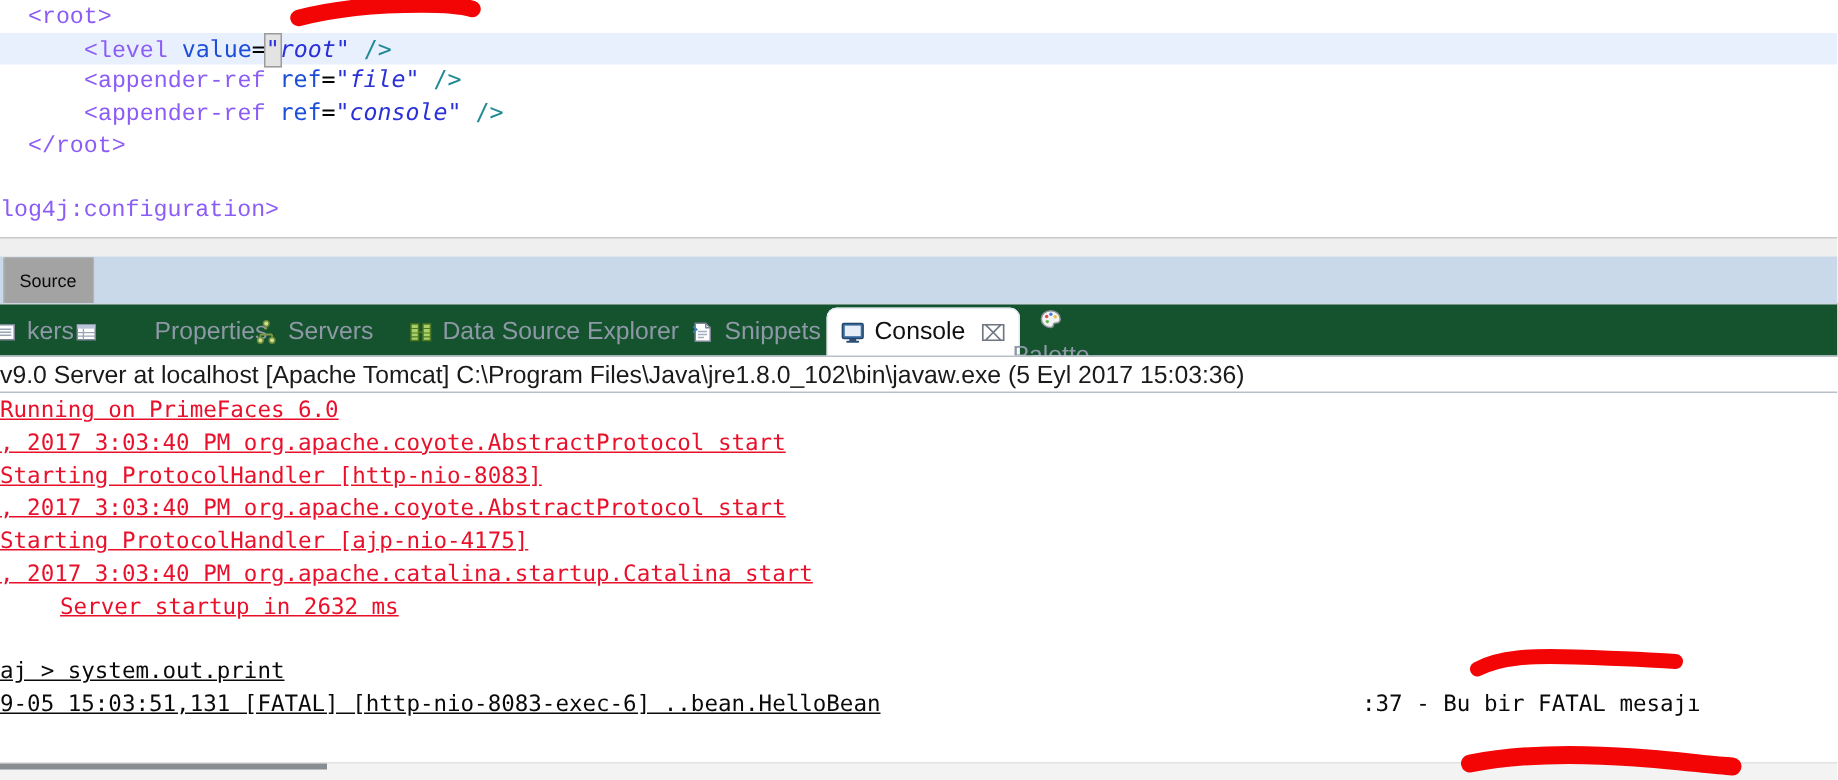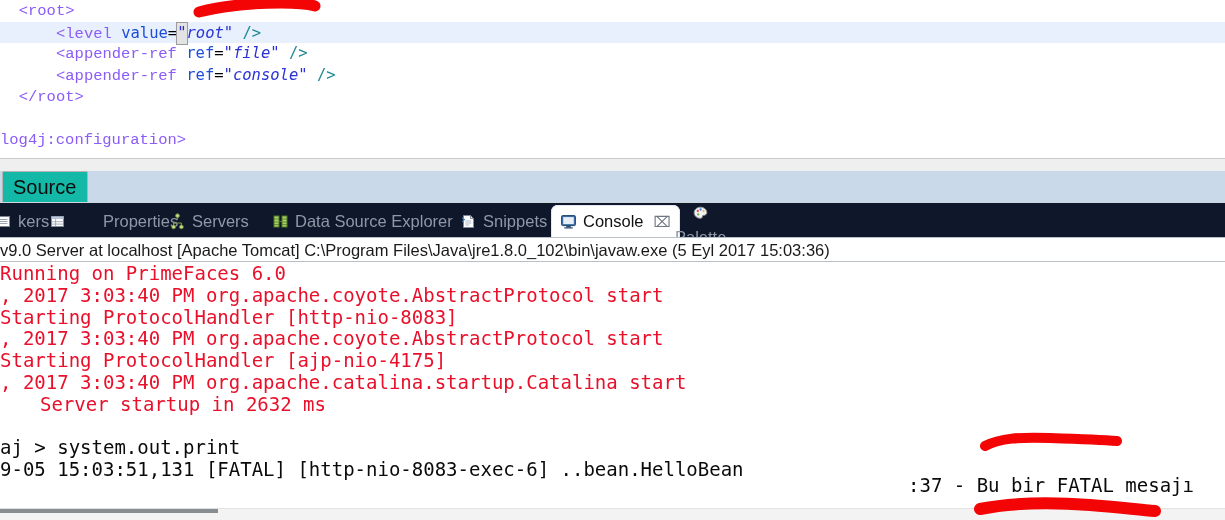--- a/index.html
+++ b/index.html
@@ -64,36 +64,36 @@
     left: 0; top: 12px;
     width: 1225px; height: 32px;
     background: #c9d9ea;
   }
   #tab-source {
     position: absolute;
     left: 2px; top: 12px;
     height: 31px;
     line-height: 31px;
     padding: 0 11px 0 10px;
-    background: #14b8a6;
+    background: #a3a3a3;
     border: 1px solid #b4b4b4;
     border-bottom: none;
     border-radius: 2px 2px 0 0;
-    font-size: 20px;
+    font-size: 12px;
     color: #0a0a0a;
     box-sizing: border-box;
   }
 
   
   #view-tabbar {
     position: absolute;
     left: 0; top: 202px;
     width: 1225px;
     height: 35px;
-    background: #0f172a;
+    background: #14532d;
     border-top: 1px solid #cfd6e0;
   }
   .vtab {
     position: absolute;
     top: 2px;
     height: 33px;
     display: flex;
     align-items: center;
     gap: 6px;
     padding: 0 9px;
@@ -145,29 +145,29 @@
   }
   #console-log {
     position: absolute;
     left: 0; top: 25px;
     width: 1225px;
   }
   .log-line {
     height: 21.8px;
     line-height: 21.8px;
     font-family: "DejaVu Sans Mono", monospace;
-    font-size: 19px;
+    font-size: 15px;
     white-space: pre;
+    text-decoration: underline;
   }
   .log-line.err   { color: #e8102a; }
   .log-line.out   { color: #0a0a0a; }
   .log-line.blank { color: transparent; }
   .log-line .right-part {
     display: inline-block;
-    margin-top: 16px;
   }
 
   
   #hscroll {
     position: absolute;
     left: 0; top: 508px;
     width: 1225px;
     height: 12px;
     background: #f3f3f3;
     border-top: 1px solid #e2e2e2;

